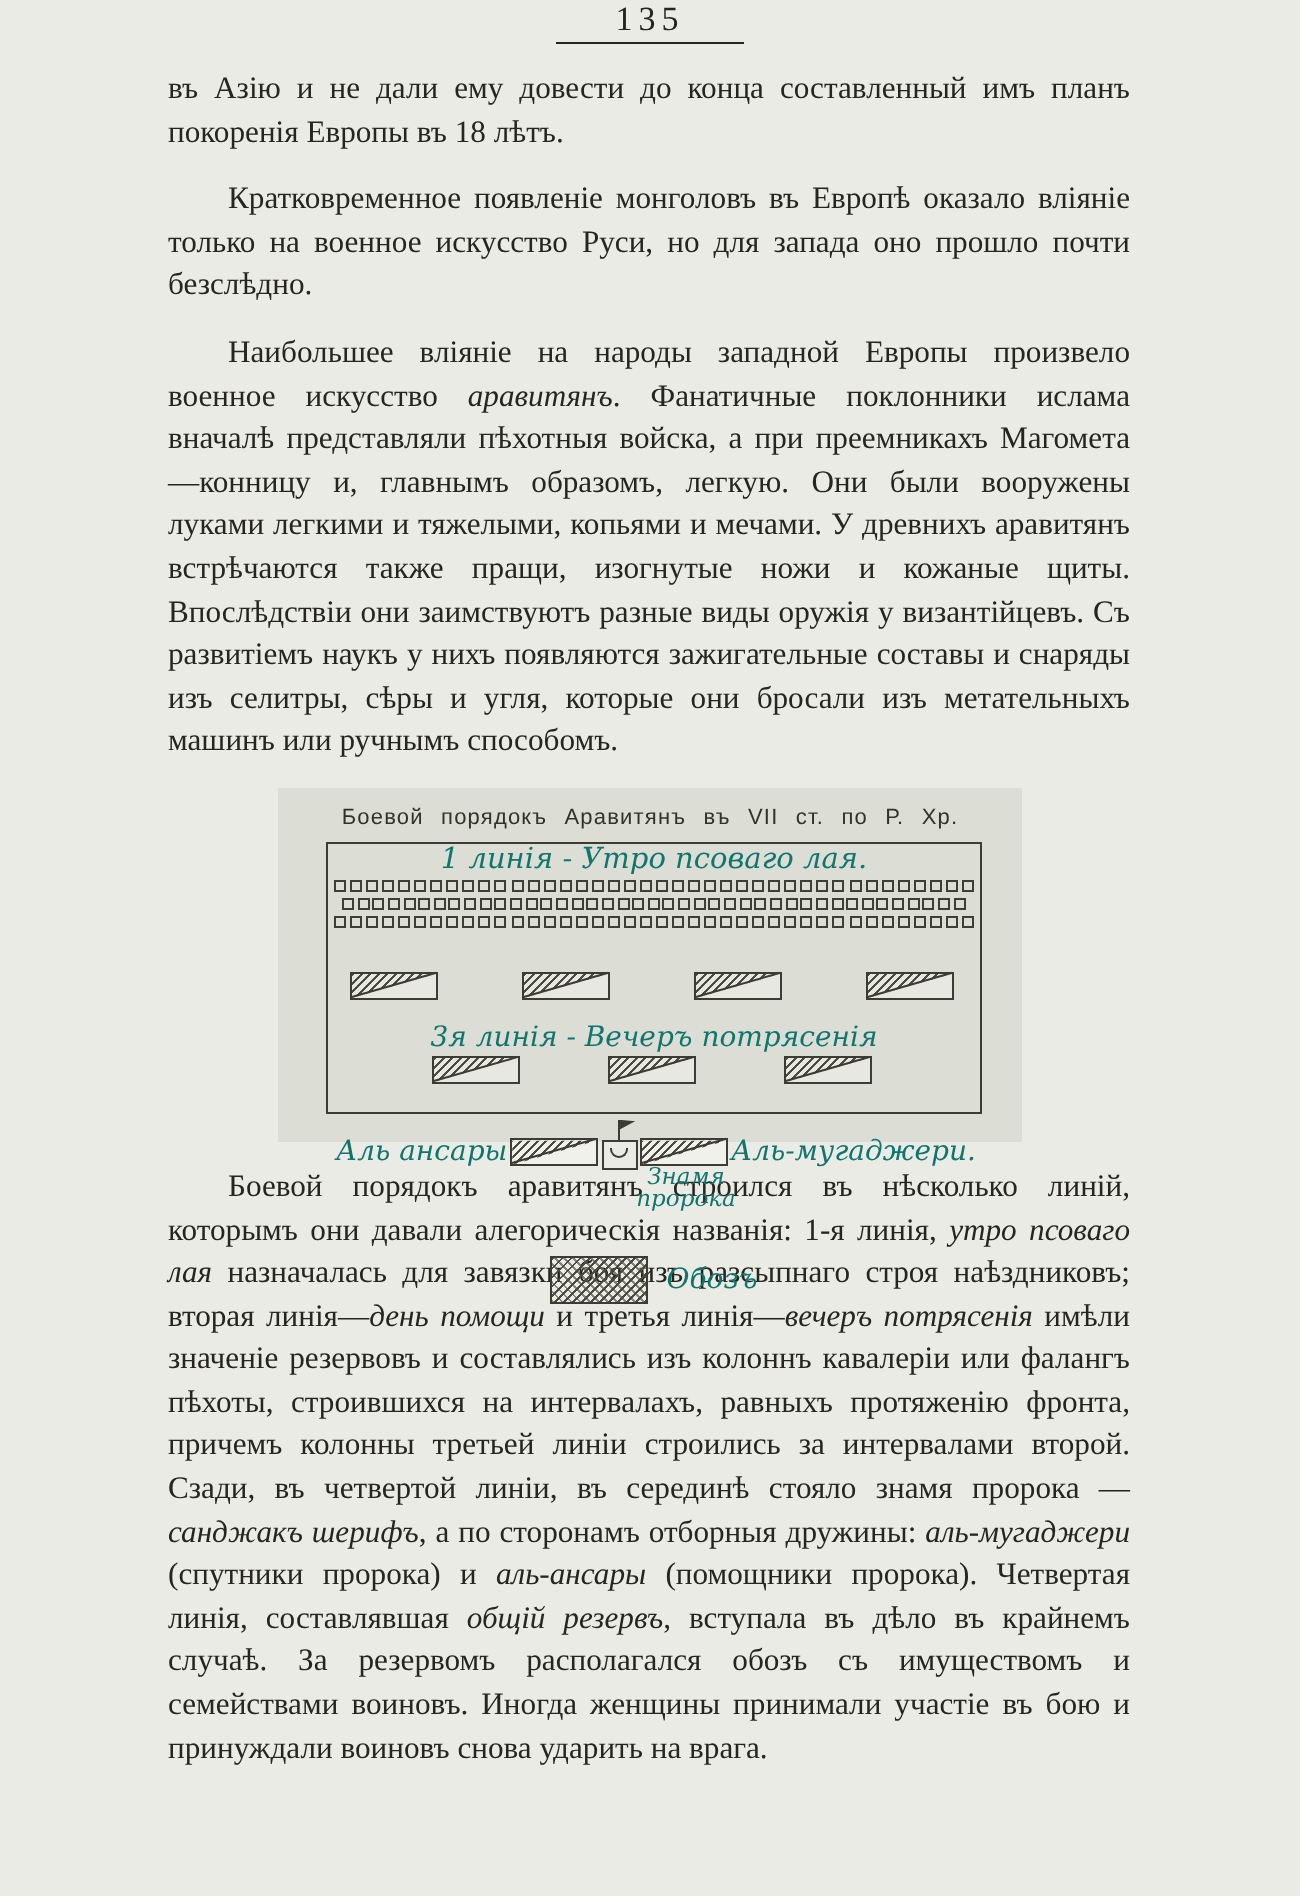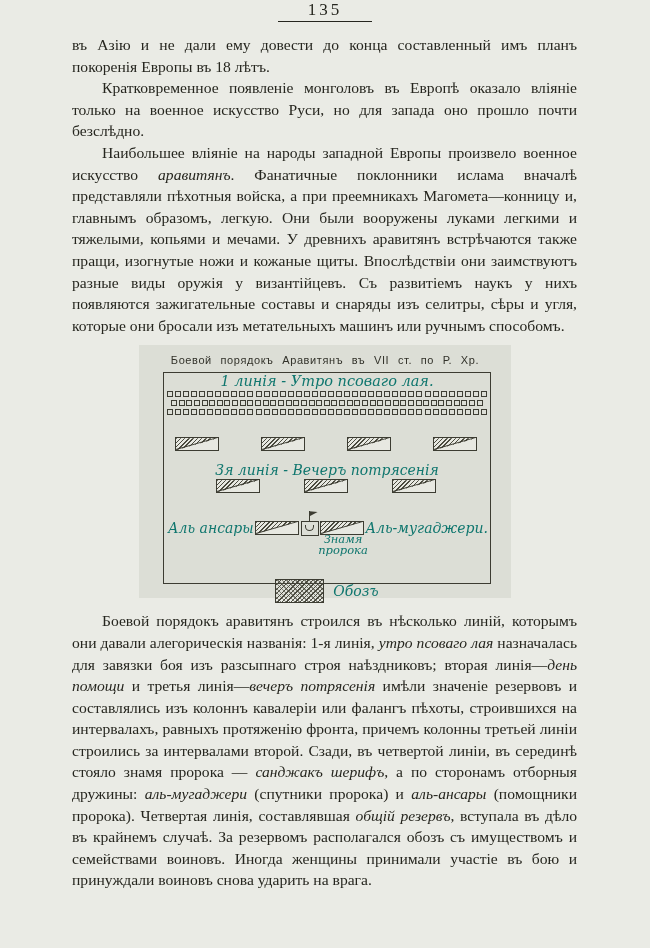--- a/index.html
+++ b/index.html
@@ -17,27 +17,27 @@
   .pagenum{
     display:inline-block;font-size:17px;letter-spacing:3px;
     padding:0 30px 1px;border-bottom:1.4px solid var(--ink,#26261f);
   }
   
   .body-text{
     margin:12px 73px 0 72px;
     font-size:15.6px;line-height:21.6px;
     text-align:justify;
   }
-  .para{margin:0;}
+  .para{margin:12px;}
   .para.indent{text-indent:30px;}
   .it{font-style:italic;}
 
   
   .plate{
-    position:relative;width:372px;height:253px;
+    position:relative;width:372px;height:177px;
     margin:9px auto 11px;
     background:var(--plate,#dcded6);
   }
   .plate-title{
     position:absolute;top:9px;left:0;width:100%;text-align:center;
     font-family:"Liberation Sans","DejaVu Sans",sans-serif;
     font-size:11px;letter-spacing:.6px;word-spacing:5px;color:#32322a;
   }
   .frame{
     position:absolute;left:24px;right:20px;top:27px;bottom:14px;

